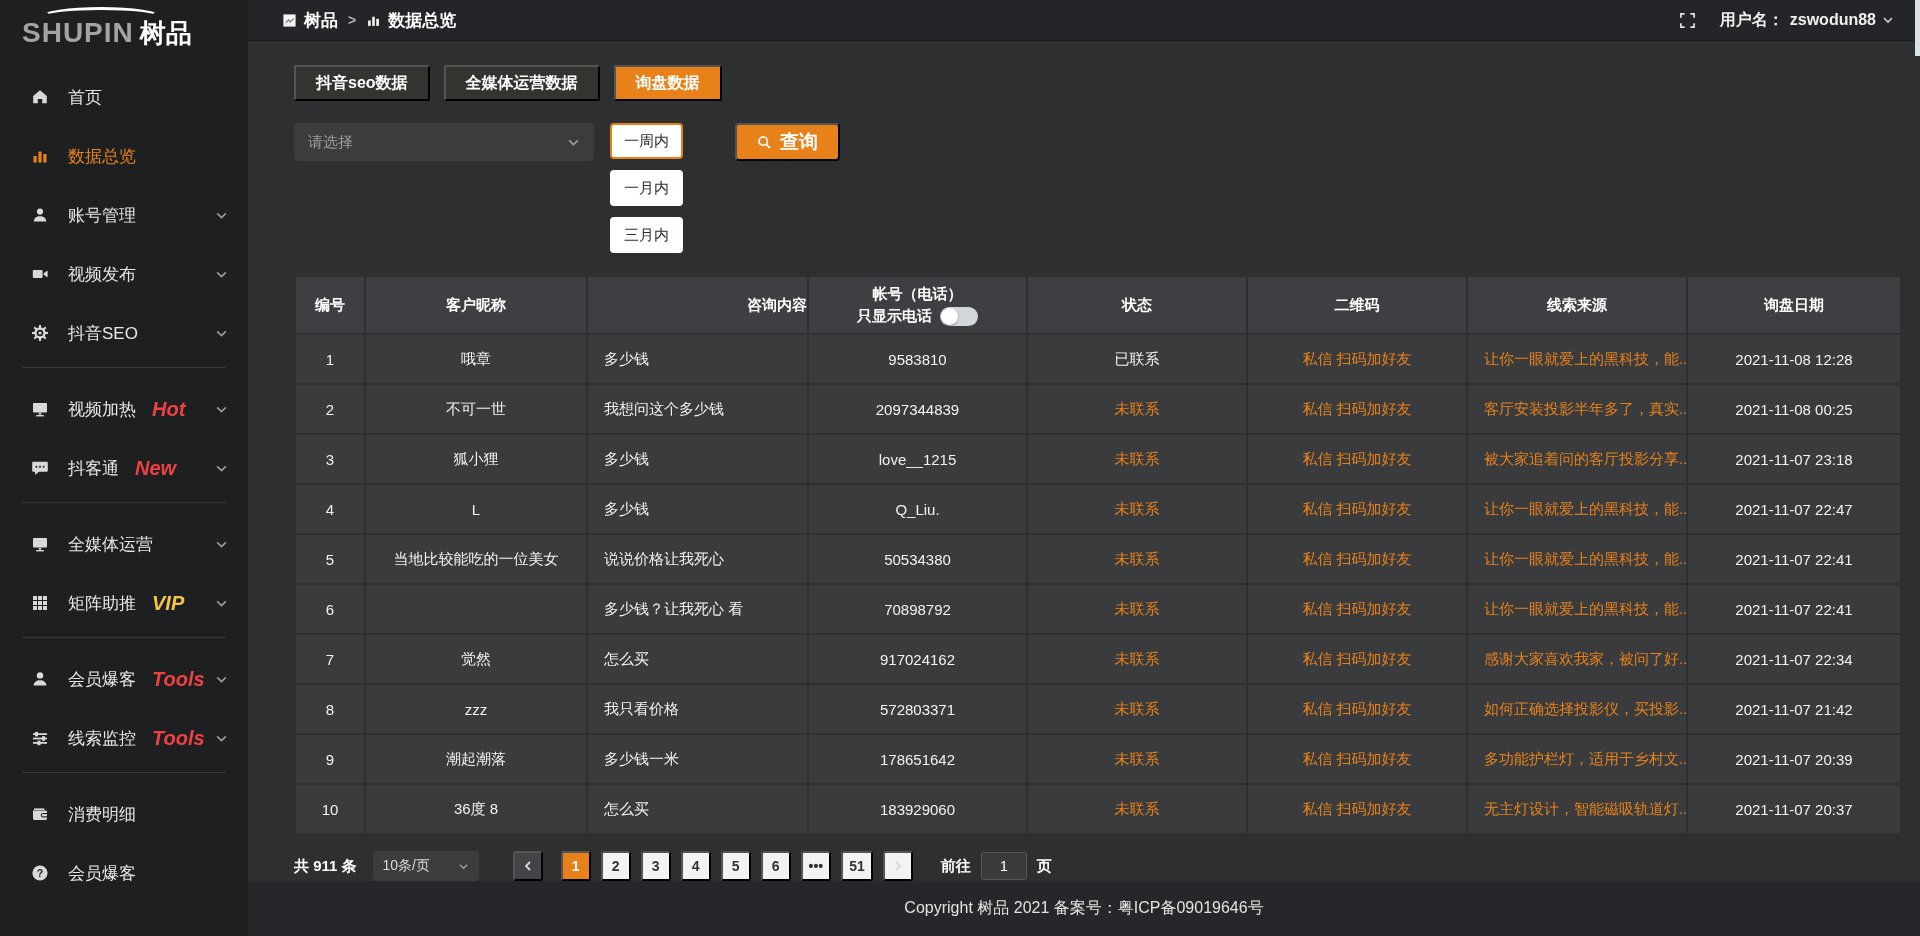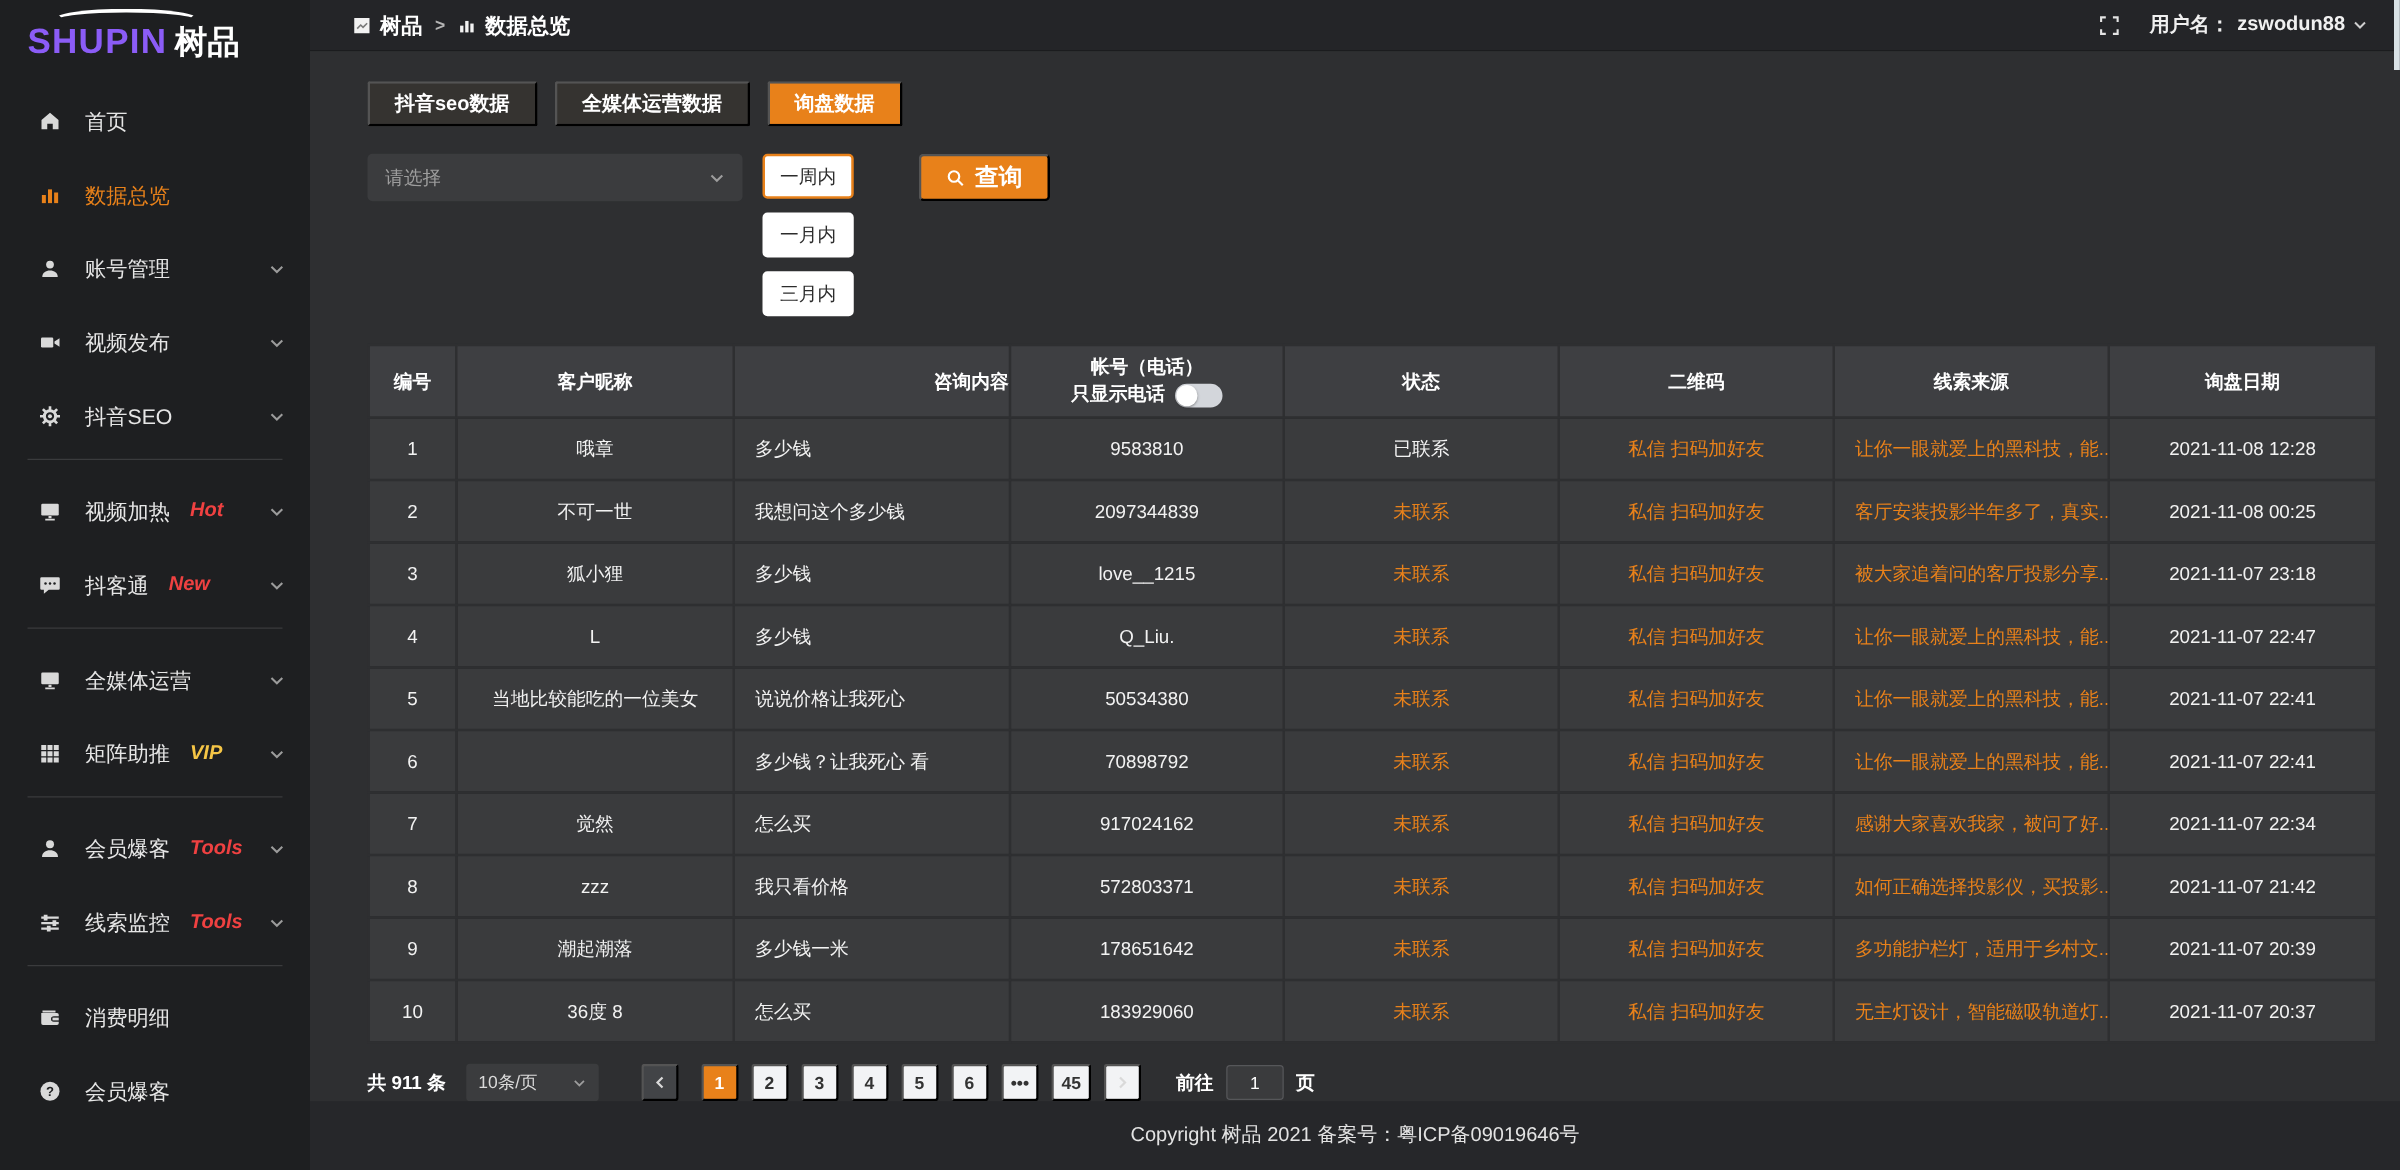--- a/index.html
+++ b/index.html
@@ -5,32 +5,32 @@
   * { margin:0; padding:0; box-sizing:border-box; }
   html,body { width:1920px; height:936px; overflow:hidden; }
   body { font-family:"Liberation Sans","DejaVu Sans",sans-serif; background:#2e2f31; color:#e9e9e9; }
   .app { display:flex; width:1920px; height:936px; }
 
   
   .sidebar { width:248px; flex-shrink:0; background:#1e1f21; padding-top:6px; }
   .logo { position:relative; height:54px; display:flex; align-items:center; padding-left:22px; }
   .logo-arc { position:absolute; top:1px; left:42px; width:118px; height:18px;
               border:3px solid transparent; border-top-color:#fff; border-radius:50%; }
-  .logo-en { font-size:28px; font-weight:800; letter-spacing:1px; color:#8b5cf6; }
+  .logo-en { font-size:28px; font-weight:800; letter-spacing:1px; color:#a3a3a3; }
   .logo-cn { font-size:26px; font-weight:800; color:#fff; margin-left:6px; }
   .menu { padding-top:12px; }
   .menu-item { height:50px; margin-bottom:9px; display:flex; align-items:center;
                padding:0 20px 0 28px; font-size:17px; color:#e6e6e6; cursor:pointer; }
   .menu-item.active { color:#e8811a; }
   .menu-item.active .ic { color:#e8811a; }
   .mi-icon { width:24px; margin-right:16px; }
   .ic { display:inline-flex; align-items:center; justify-content:center; color:#d9d9d9; }
   .ic svg { display:block; }
   .mi-label { white-space:nowrap; }
-  .mi-badge { margin-left:16px; font-style:italic; font-weight:bold; font-size:16px; }
+  .mi-badge { margin-left:16px; font-style:italic; font-weight:bold; font-size:20px; }
   .mi-chevron { margin-left:auto; color:#9b9b9b; }
   .menu-divider { height:1px; background:#3a3b3d; margin:6px 22px 16px 22px; }
 
   
   .right { flex:1; display:flex; flex-direction:column; min-width:0; }
   .topbar { height:50px; background:#242528; border-bottom:1px solid #1b1c1e;
             display:flex; align-items:center; justify-content:space-between; padding:0 26px 0 34px; }
   .breadcrumb { display:flex; align-items:center; gap:10px; }
   .crumb { display:flex; align-items:center; gap:7px; font-size:17px; font-weight:bold; color:#fff; cursor:pointer; }
   .crumb-sep { color:#b5b5b5; font-size:14px; font-weight:bold; }
@@ -549,21 +549,21 @@
                 </svg>
               </span>
             </button>
             <button class="pg-btn current" data-interactable="true">1</button>
             <button class="pg-btn" data-interactable="true">2</button>
             <button class="pg-btn" data-interactable="true">3</button>
             <button class="pg-btn" data-interactable="true">4</button>
             <button class="pg-btn" data-interactable="true">5</button>
             <button class="pg-btn" data-interactable="true">6</button>
             <button class="pg-btn" data-interactable="true">•••</button>
-            <button class="pg-btn" data-interactable="true">45</button>
+            <button class="pg-btn" data-interactable="true">51</button>
             <button class="pg-btn" data-interactable="true">
               <span class="ic" data-interactable="false">
                 <svg width="12" height="12" viewBox="0 0 12 12">
                   <path d="M4 2l4 4-4 4" fill="none" stroke="currentColor" stroke-width="1.8"></path>
                 </svg>
               </span>
             </button>
           </div>
         <div class="pg-goto" data-interactable="false">
           <span data-interactable="false">前往</span>

